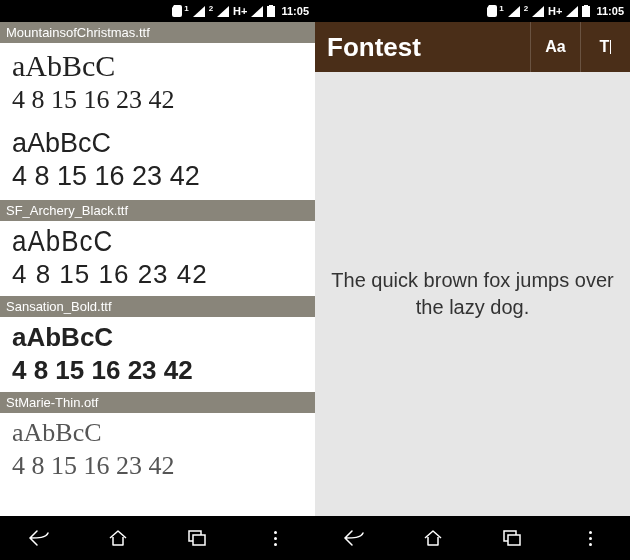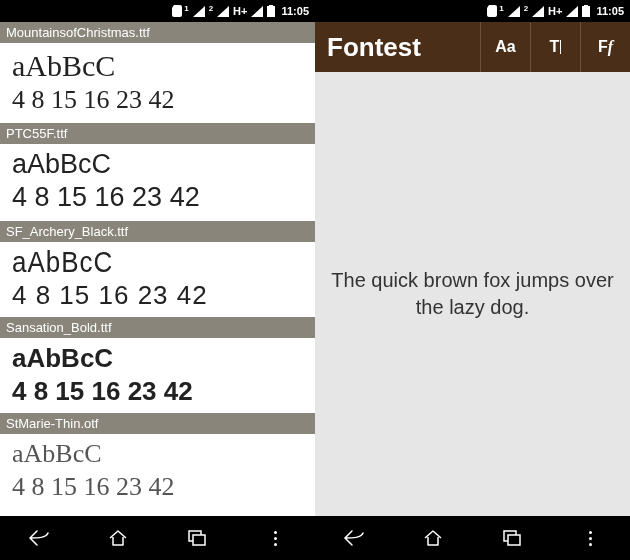--- a/index.html
+++ b/index.html
@@ -175,21 +175,20 @@
     </span>
     <span style="margin-left:2px">11:05</span>
   </div>
 
   <div class="left-content" id="font-list">
       <div class="font-header">MountainsofChristmas.ttf</div>
       <div class="font-sample f-mountains">
         <div class="sample-letters">aAbBcC</div>
         <div class="sample-numbers">4 8 15 16 23 42</div>
       </div>
-      <div class="font-header">PTC55F.ttf</div>
       <div class="font-sample f-ptc">
         <div class="sample-letters">aAbBcC</div>
         <div class="sample-numbers">4 8 15 16 23 42</div>
       </div>
       <div class="font-header">SF_Archery_Black.ttf</div>
       <div class="font-sample f-archery">
         <div class="sample-letters">aAbBcC</div>
         <div class="sample-numbers">4 8 15 16 23 42</div>
       </div>
       <div class="font-header">Sansation_Bold.ttf</div>
@@ -268,25 +267,20 @@
     <div class="app-bar">
       <div class="app-title">Fontest</div>
       <div class="ab-btn">
         <span>Aa</span>
       </div>
       <div class="ab-btn">
         <span>
           <span>T</span><span style="display:inline-block;width:1px;height:14px;background:#fff;margin-left:1px;vertical-align:-2px"></span>
         </span>
       </div>
-      <div class="ab-btn">
-        <span>
-          <span class="ff-f1">F</span><span class="ff-f2">f</span>
-        </span>
-      </div>
     </div>
     <div class="preview-area">
       <div class="preview-text">The quick brown fox jumps over the lazy dog.</div>
     </div>
   </div>
 
   <div class="navbar">
     <div class="nav-btn">
       <svg width="22" height="18" viewBox="0 0 22 18">
           <path d="M9 2 L2 9 L9 16 M2 9 C 10 9 18 9 20 4" stroke="#fff" stroke-width="1.5" fill="none" stroke-linecap="round"></path>

